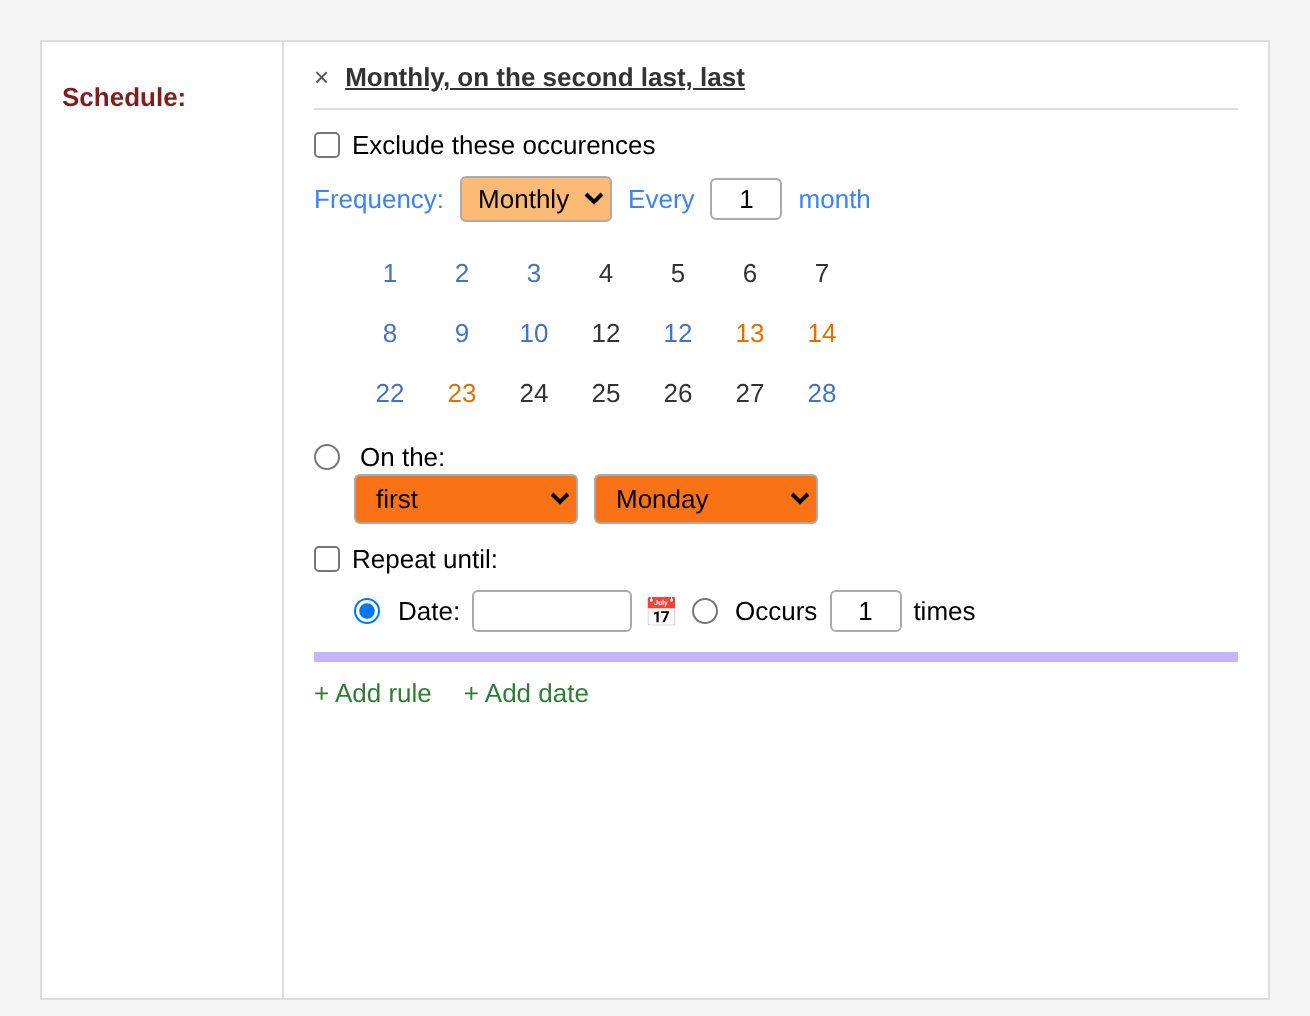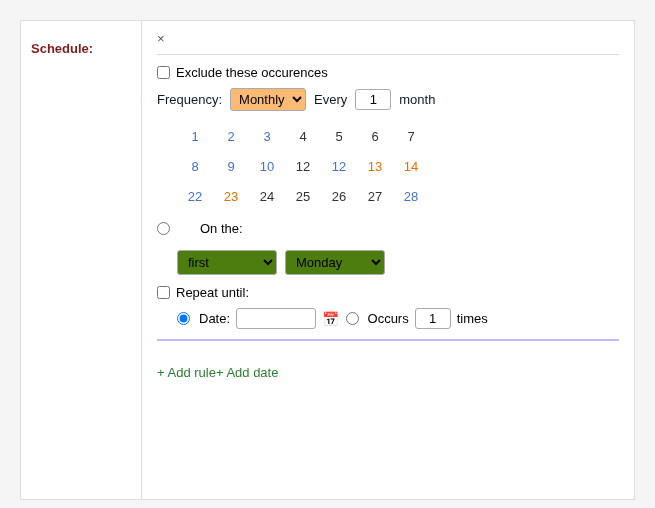--- a/index.html
+++ b/index.html
@@ -58,21 +58,21 @@
     .exclude-row input[type=checkbox] {
       margin-right: 6px;
     }
     .frequency-row {
       display: flex;
       align-items: center;
       margin-bottom: 10px;
       gap: 8px;
     }
     .frequency-row label {
-      color: #0f172a;
+      color: #3b82f6;
     }
     .freq-select {
       padding: 2px 4px;
       border: 1px solid #aaa;
       border-radius: 3px;
       font-size: 13px;
       background: #fdba74;
     }
     .every-input {
       width: 36px;
@@ -108,39 +108,39 @@
       font-size: 13px;
       border-radius: 3px;
     }
     .cal-cell.blue { color: #4472C4; }
     .cal-cell.orange { color: #E07000; }
     .cal-cell.dark { color: #333; }
     .cal-cell.neg { color: #cc3300; }
     .on-the-row {
       display: flex;
       align-items: center;
-      margin-bottom: 14px;
-      gap: 24px;
+      margin-bottom: 1px;
+      gap: 4px;
     }
     .on-the-row input[type=radio] {
       margin-right: 6px;
     }
     .on-the-selects {
       display: flex;
       gap: 8px;
       margin-left: 20px;
       margin-bottom: 10px;
     }
     .on-the-selects select {
       padding: 3px 6px;
       border: 1px solid #aaa;
       border-radius: 3px;
       font-size: 13px;
-      background: #4d7c0f;
-      width: 100px;
+      background: #f97316;
+      width: 112px;
     }
     .repeat-row {
       display: flex;
       align-items: center;
       margin-bottom: 8px;
     }
     .repeat-row input[type=checkbox] {
       margin-right: 6px;
     }
     .repeat-options {
@@ -169,22 +169,23 @@
       width: 36px;
       padding: 2px 4px;
       border: 1px solid #aaa;
       border-radius: 3px;
       font-size: 13px;
       text-align: center;
     }
     .footer-row {
       display: flex;
       align-items: center;
-      border-top: 2px solid #c4b5fd;
-      padding-top: 24px;
+      gap: 16px;
+      border-top: 5px solid #c4b5fd;
+      padding-top: 8px;
       margin-top: 4px;
     }
     .add-link {
       color: #2E7D32;
       cursor: pointer;
       font-size: 13px;
       display: flex;
       align-items: center;
       gap: 3px;
     }
@@ -193,20 +194,21 @@
 <body>
 
 <div class="outer">
   <div class="label-col">
     <span>Schedule:</span>
   </div>
   <div class="main-col">
 
     <div class="title-row">
       <span class="title-x">×</span>
+      <span class="title-text">Monthly, on the second last, last</span>
     </div>
 
     <div class="exclude-row">
       <input type="checkbox" style="">
       <label>Exclude these occurences</label>
     </div>
 
     <div class="frequency-row">
       <label>Frequency:</label>
       <select class="freq-select">

